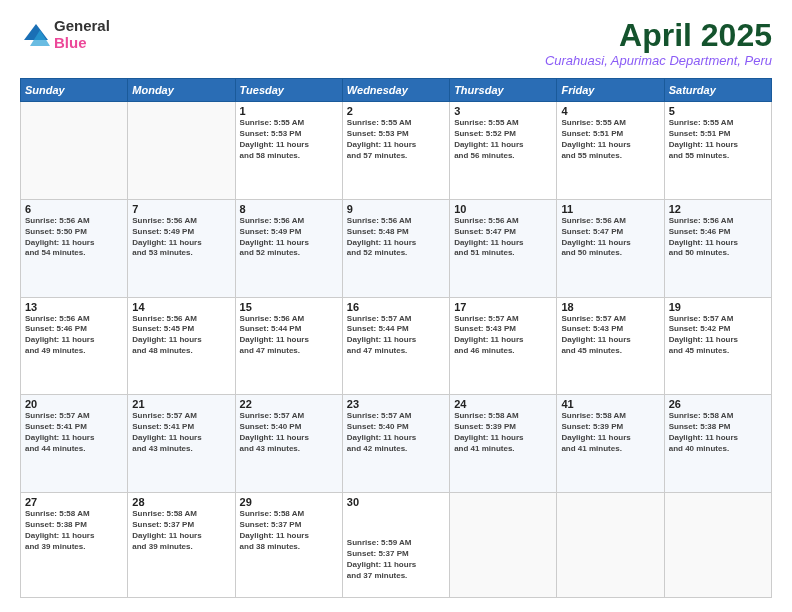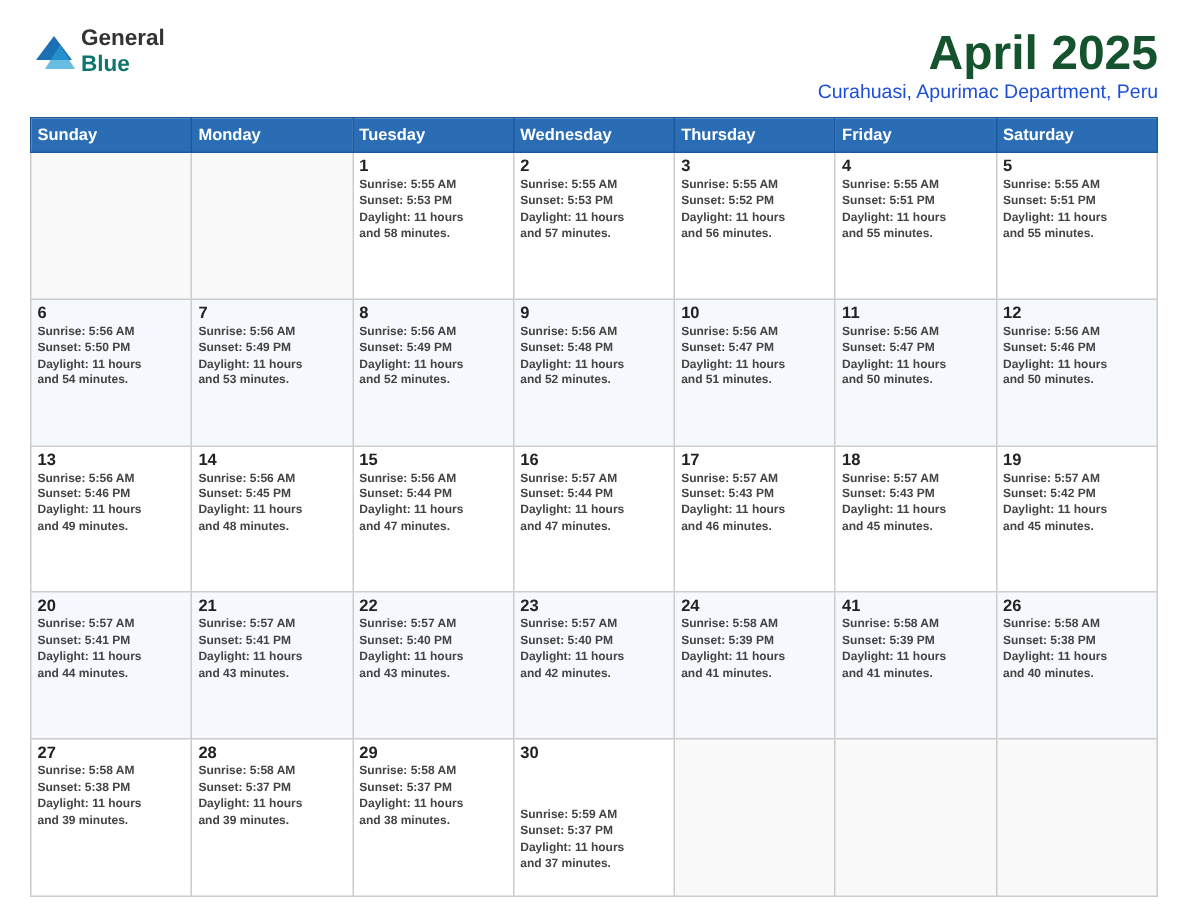--- a/index.html
+++ b/index.html
@@ -34,54 +34,56 @@
       line-height: 1.1;
     }
     .logo-general {
       font-size: 15px;
       font-weight: bold;
       color: #333;
     }
     .logo-blue {
       font-size: 15px;
       font-weight: bold;
-      color: #0f766e;
+      color: #ec4899;
     }
     .logo-icon {
       width: 30px;
       height: 30px;
     }
     .title-block {
       text-align: right;
     }
     .month-title {
       font-size: 32px;
       font-weight: bold;
       color: #14532d;
       line-height: 1.1;
     }
     .subtitle {
       font-size: 13px;
-      color: #1d4ed8;
+      color: #8b5cf6;
+      font-style: italic;
     }
     .calendar {
       flex: 1;
       border: 1px solid #ccc;
       border-collapse: collapse;
       width: 100%;
       table-layout: fixed;
     }
     .calendar th {
       background: #2a6db5;
       color: #fff;
       font-size: 11px;
       font-weight: bold;
       padding: 5px 4px;
       border: 1px solid #1a5a9a;
       text-align: left;
+      font-style: italic;
     }
     .calendar td {
       border: 1px solid #ccc;
       vertical-align: top;
       padding: 3px 4px;
       font-size: 8.5px;
       color: #333;
       background: #fff;
       height: 86px;
     }

